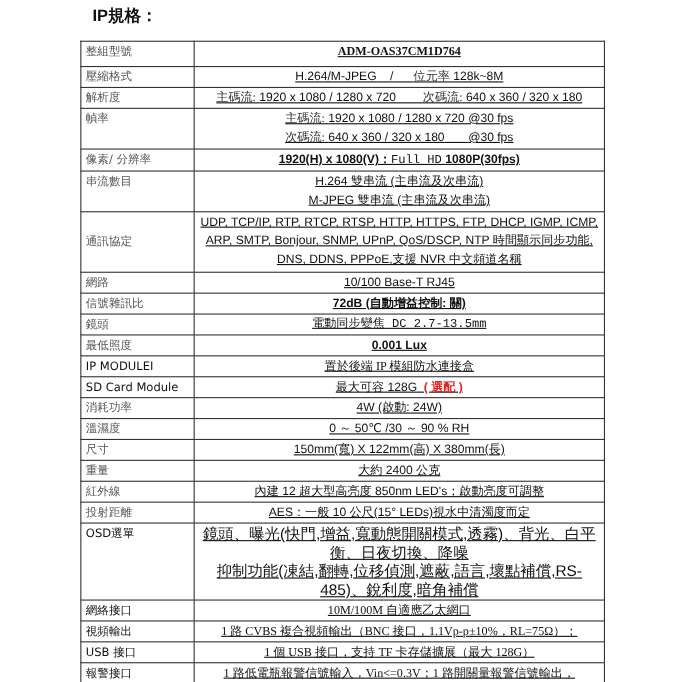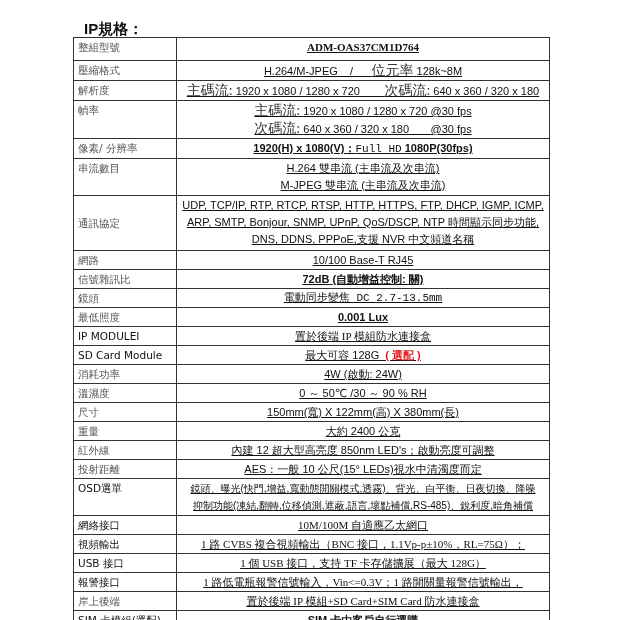--- a/index.html
+++ b/index.html
@@ -1,32 +1,32 @@
 <!DOCTYPE html>
 <html><head>
 <meta charset="utf-8">
 <style>
   html, body { margin:0; padding:0; background:#ffffff; }
   body { width:620px; height:620px; position:relative; overflow:hidden;
          font-family:"Liberation Sans","DejaVu Sans",sans-serif; color:#111; }
-  .heading { position:absolute; left:84px; top:20px; font-size:15px; font-weight:bold; color:#111; }
+  .heading { position:absolute; left:84px; top:5px; font-size:15px; font-weight:bold; color:#111; }
   table.spec { position:absolute; left:73px; top:37px; width:477px; border-collapse:collapse; table-layout:fixed; }
   table.spec td { border:1px solid #333; padding:0 4px; font-size:11px; line-height:17px; vertical-align:top; }
   table.spec td.label { width:94px; color:#555; font-family:"DejaVu Sans","Liberation Sans",sans-serif; font-size:10.5px; padding-top:1px;margin-left:46px; }
   table.spec td.label.dark { color:#111; }
   table.spec td.label.mid { vertical-align:middle;font-family:Liberation Serif, serif; }
   table.spec td.value { text-align:center; color:#111; padding-top:1px;text-decoration:underline; }
   .b { font-weight:bold; }
   .serif { font-family:"Liberation Serif","DejaVu Serif",serif; }
   .mono { font-family:"Liberation Mono","DejaVu Sans Mono",monospace; }
   .red { color:#e02020; }
   .blue { color:#1a3fd0; font-weight:bold; }
   .gray { color:#555; }
   .line { display:block; }
-  .small { font-size:14px; color:#333; }
+  .small { font-size:11px; color:#333; }
   tr.h2 td { height:35px; }
   tr.h3 td { height:53px; }
   tr.h1 td { height:17px; }
   tr.top td { height:21px; }
 </style>
 </head>
 <body>
 
 <div class="heading">IP規格：</div>
 
@@ -123,21 +123,21 @@
   <tr class="h1">
     <td class="label">紅外線</td>
     <td class="value">內建 12 超大型高亮度 850nm LED's；啟動亮度可調整</td>
   </tr>
   <tr class="h1">
     <td class="label">投射距離</td>
     <td class="value">AES：一般 10 公尺(15° LEDs)視水中清濁度而定</td>
   </tr>
   <tr class="h2">
     <td class="label dark">OSD選單</td>
-    <td class="value" style="font-size:10px;">
+    <td class="value" style="font-size:14px;">
       <span class="line">鏡頭、曝光(快門,增益,寬動態開關模式,透霧)、背光、白平衡、日夜切換、降噪</span>
       <span class="line">抑制功能(凍結,翻轉,位移偵測,遮蔽,語言,壞點補償,RS-485)、銳利度,暗角補償</span>
     </td>
   </tr>
   <tr class="h1">
     <td class="label dark">網絡接口</td>
     <td class="value serif">10M/100M 自適應乙太網口</td>
   </tr>
   <tr class="h1">
     <td class="label dark">視頻輸出</td>

